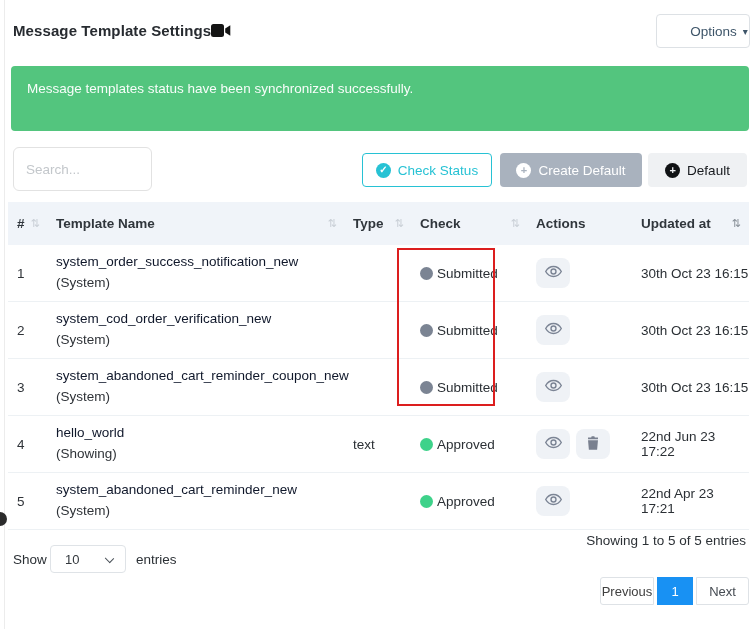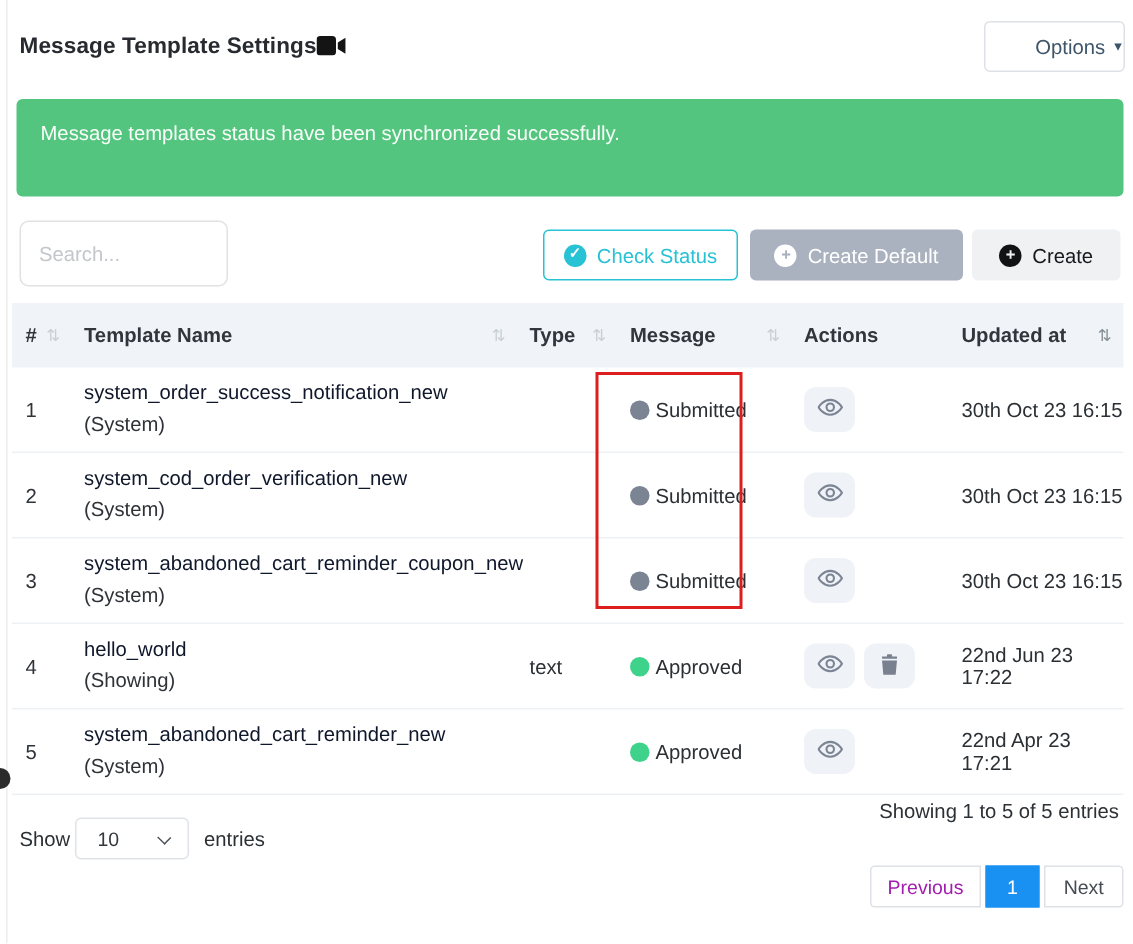--- a/index.html
+++ b/index.html
@@ -57,21 +57,21 @@
 
   
   .show-label { position:absolute; left:13px; top:552px; font-size:13.5px; color:#2b3035; }
   .page-size { position:absolute; left:50px; top:545px; width:76px; height:28px; border:1px solid #dfe3e7; border-radius:4px; display:flex; align-items:center; font-size:13px; color:#33383d; padding-left:14px; cursor:pointer; background:#fff; }
   .page-size .chev { position:absolute; right:12px; top:9px; width:7px; height:7px; border-right:1.5px solid #495057; border-bottom:1.5px solid #495057; transform:rotate(45deg) scaleY(.9); }
   .entries-label { position:absolute; left:136px; top:552px; font-size:13.5px; color:#2b3035; }
   .summary { position:absolute; right:9px; top:533px; font-size:13.5px; color:#2c3136; }
 
   .pagination { position:absolute; right:6px; top:577px; display:flex; }
   .page-btn { height:28px; display:flex; align-items:center; justify-content:center; font-size:13px; cursor:pointer; background:#fff; border:1px solid #dee2e6; font-family:"Liberation Sans",sans-serif; }
-  .page-prev { width:74px; color:#a21caf; border-radius:3px 0 0 3px; }
+  .page-prev { width:54px; color:#404040; border-radius:3px 0 0 3px; }
   .page-num { width:36px; background:#1891f3; border-color:#1891f3; color:#fff; margin:0 3px; }
   .page-next { width:53px; color:#454b52; border-radius:0 3px 3px 0; }
 
   .edge-dot { position:absolute; left:-7px; top:512px; width:14px; height:14px; border-radius:50%; background:#2b2b2b; }
 </style>
 </head>
 <body>
 
 <div class="left-line"></div>
 
@@ -99,39 +99,39 @@
 <button class="btn btn-check">
   <span class="circle-ic ic-check">✓</span>
   <span>Check Status</span>
 </button>
 <button class="btn btn-create-default">
   <span class="circle-ic ic-plus-white">+</span>
   <span>Create Default</span>
 </button>
 <button class="btn btn-create">
   <span class="circle-ic ic-plus-dark">+</span>
-  <span>Create</span>
+  <span>Default</span>
 </button>
 
 <div class="table">
   <div class="thead">
       <div class="th">
         <span>#</span>
         <span class="sort">⇅</span>
       </div>
       <div class="th">
         <span>Template Name</span>
         <span class="sort">⇅</span>
       </div>
       <div class="th">
         <span>Type</span>
         <span class="sort">⇅</span>
       </div>
       <div class="th">
-        <span>Message</span>
+        <span>Check</span>
         <span class="sort">⇅</span>
       </div>
       <div class="th">
         <span>Actions</span>
       </div>
       <div class="th">
         <span>Updated at</span>
         <span class="sort dark">⇅</span>
       </div>
     </div>

